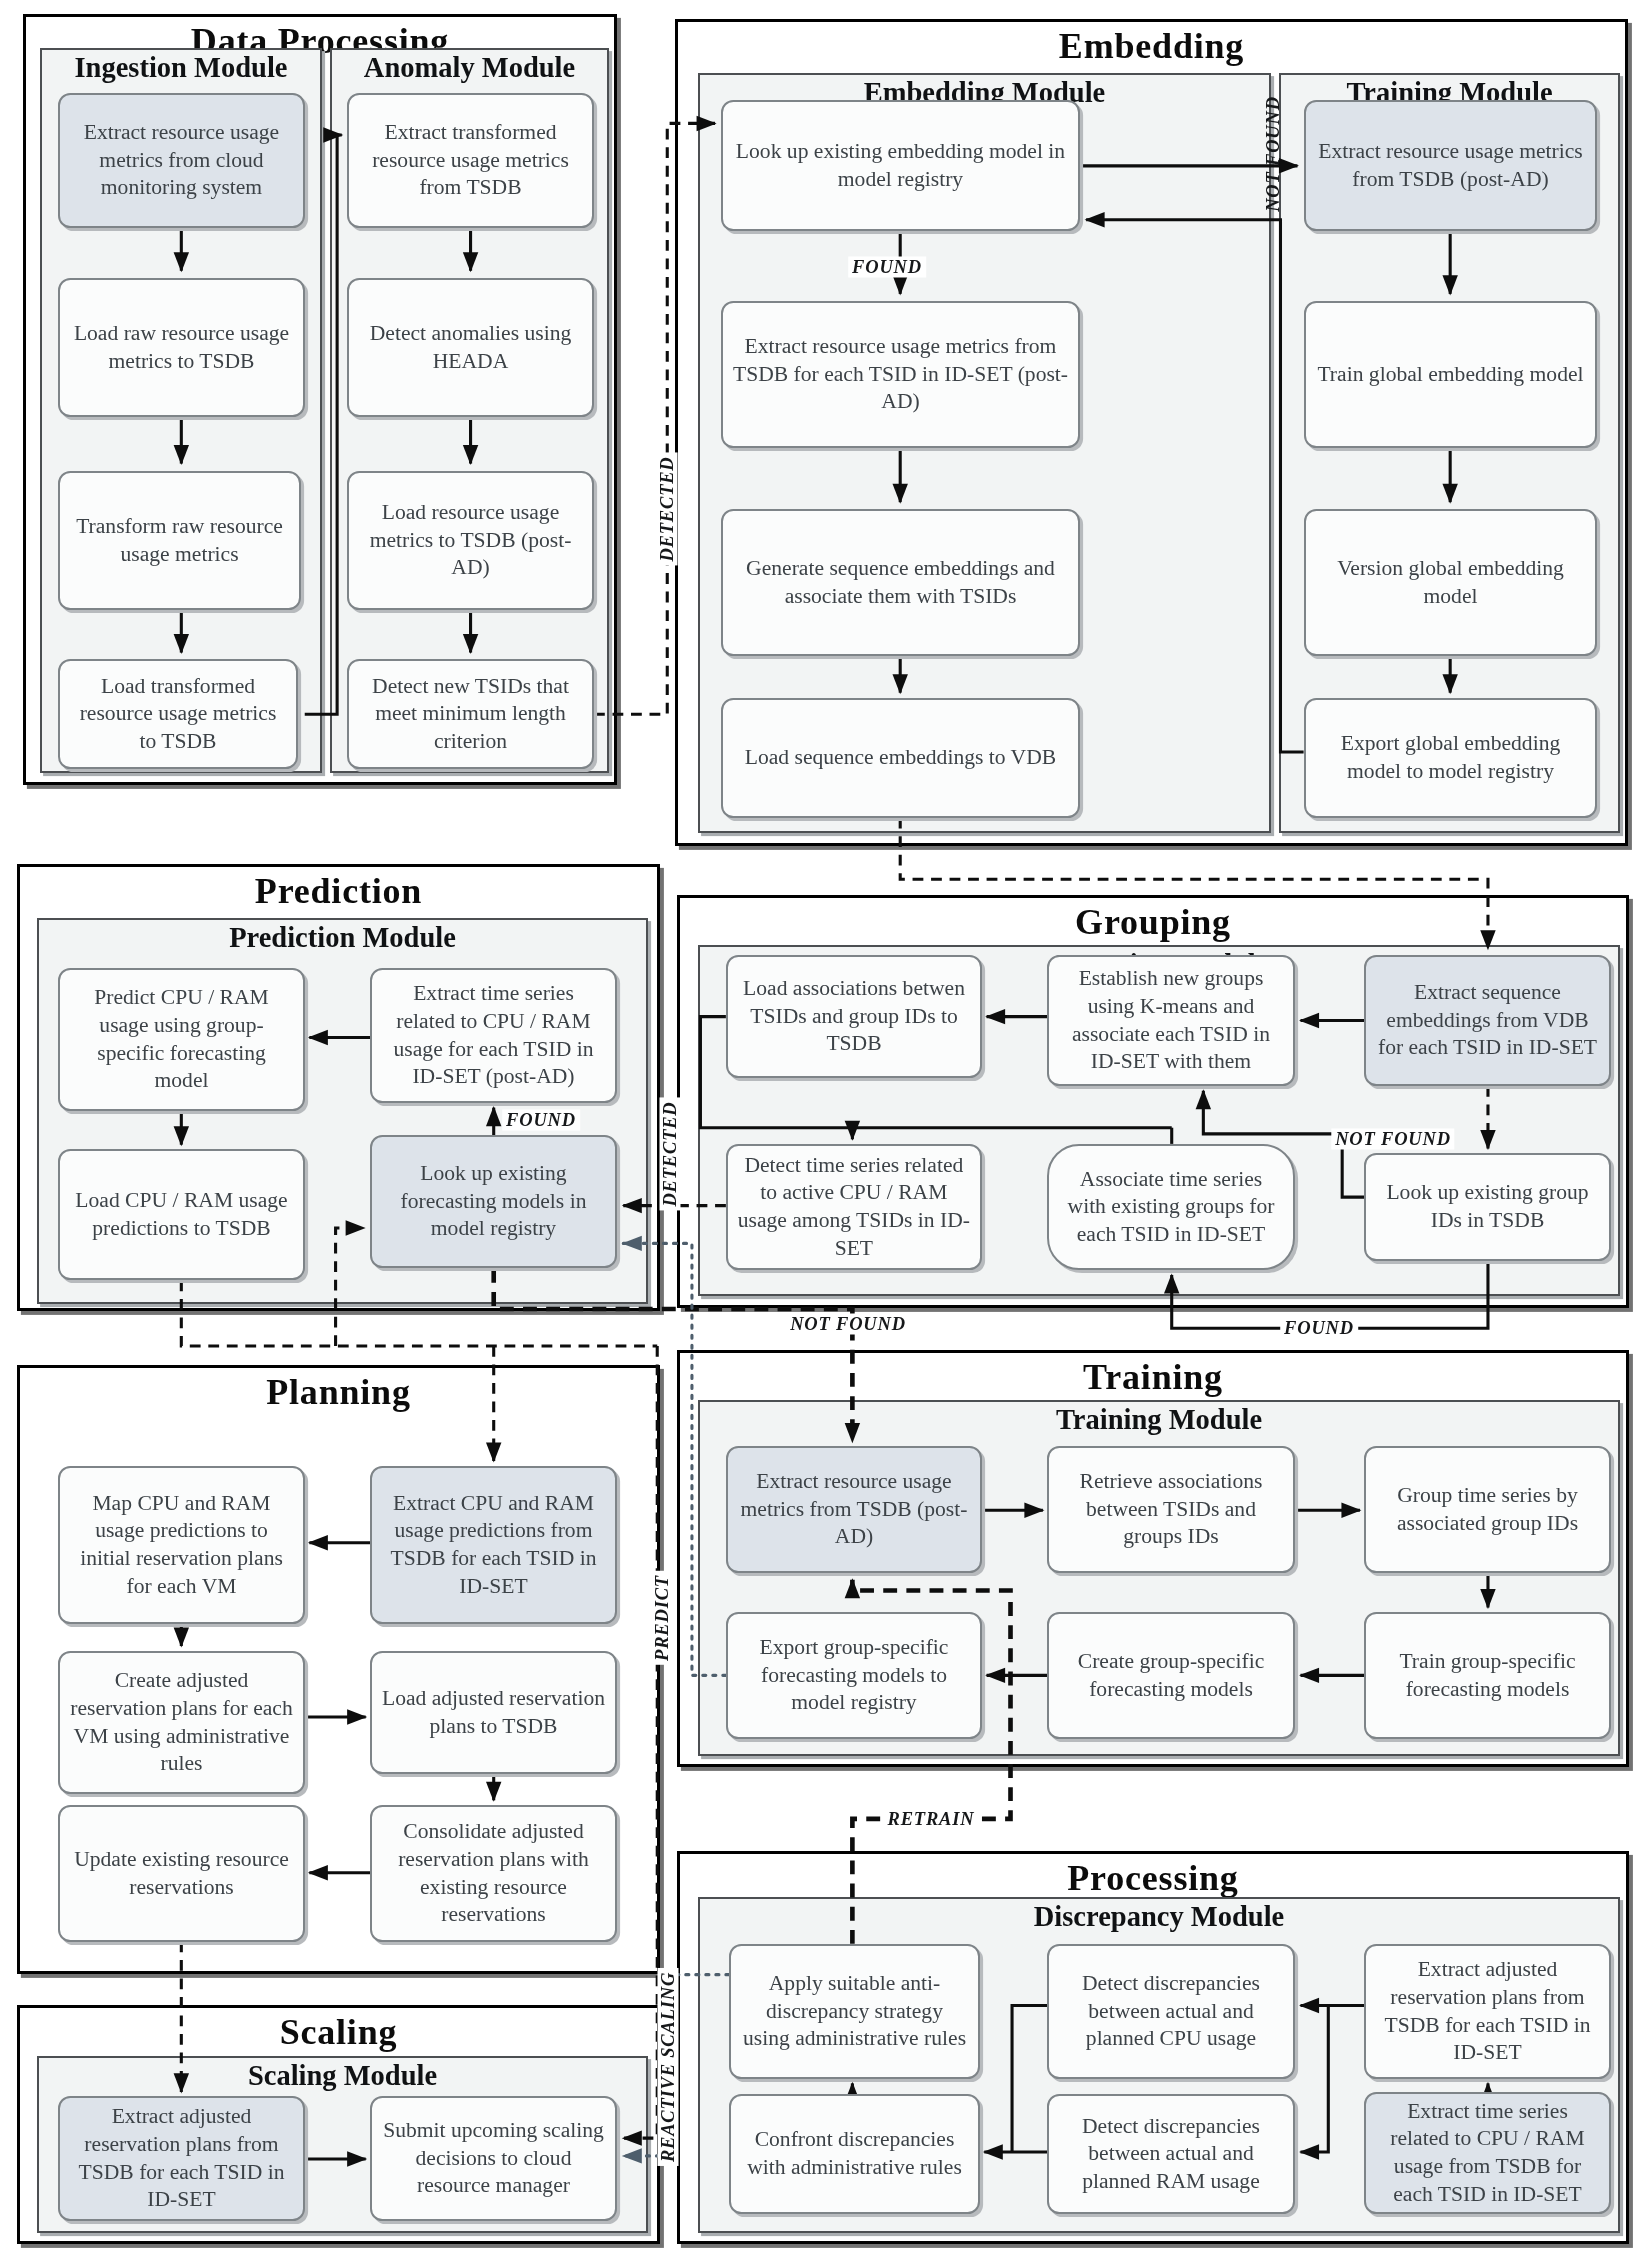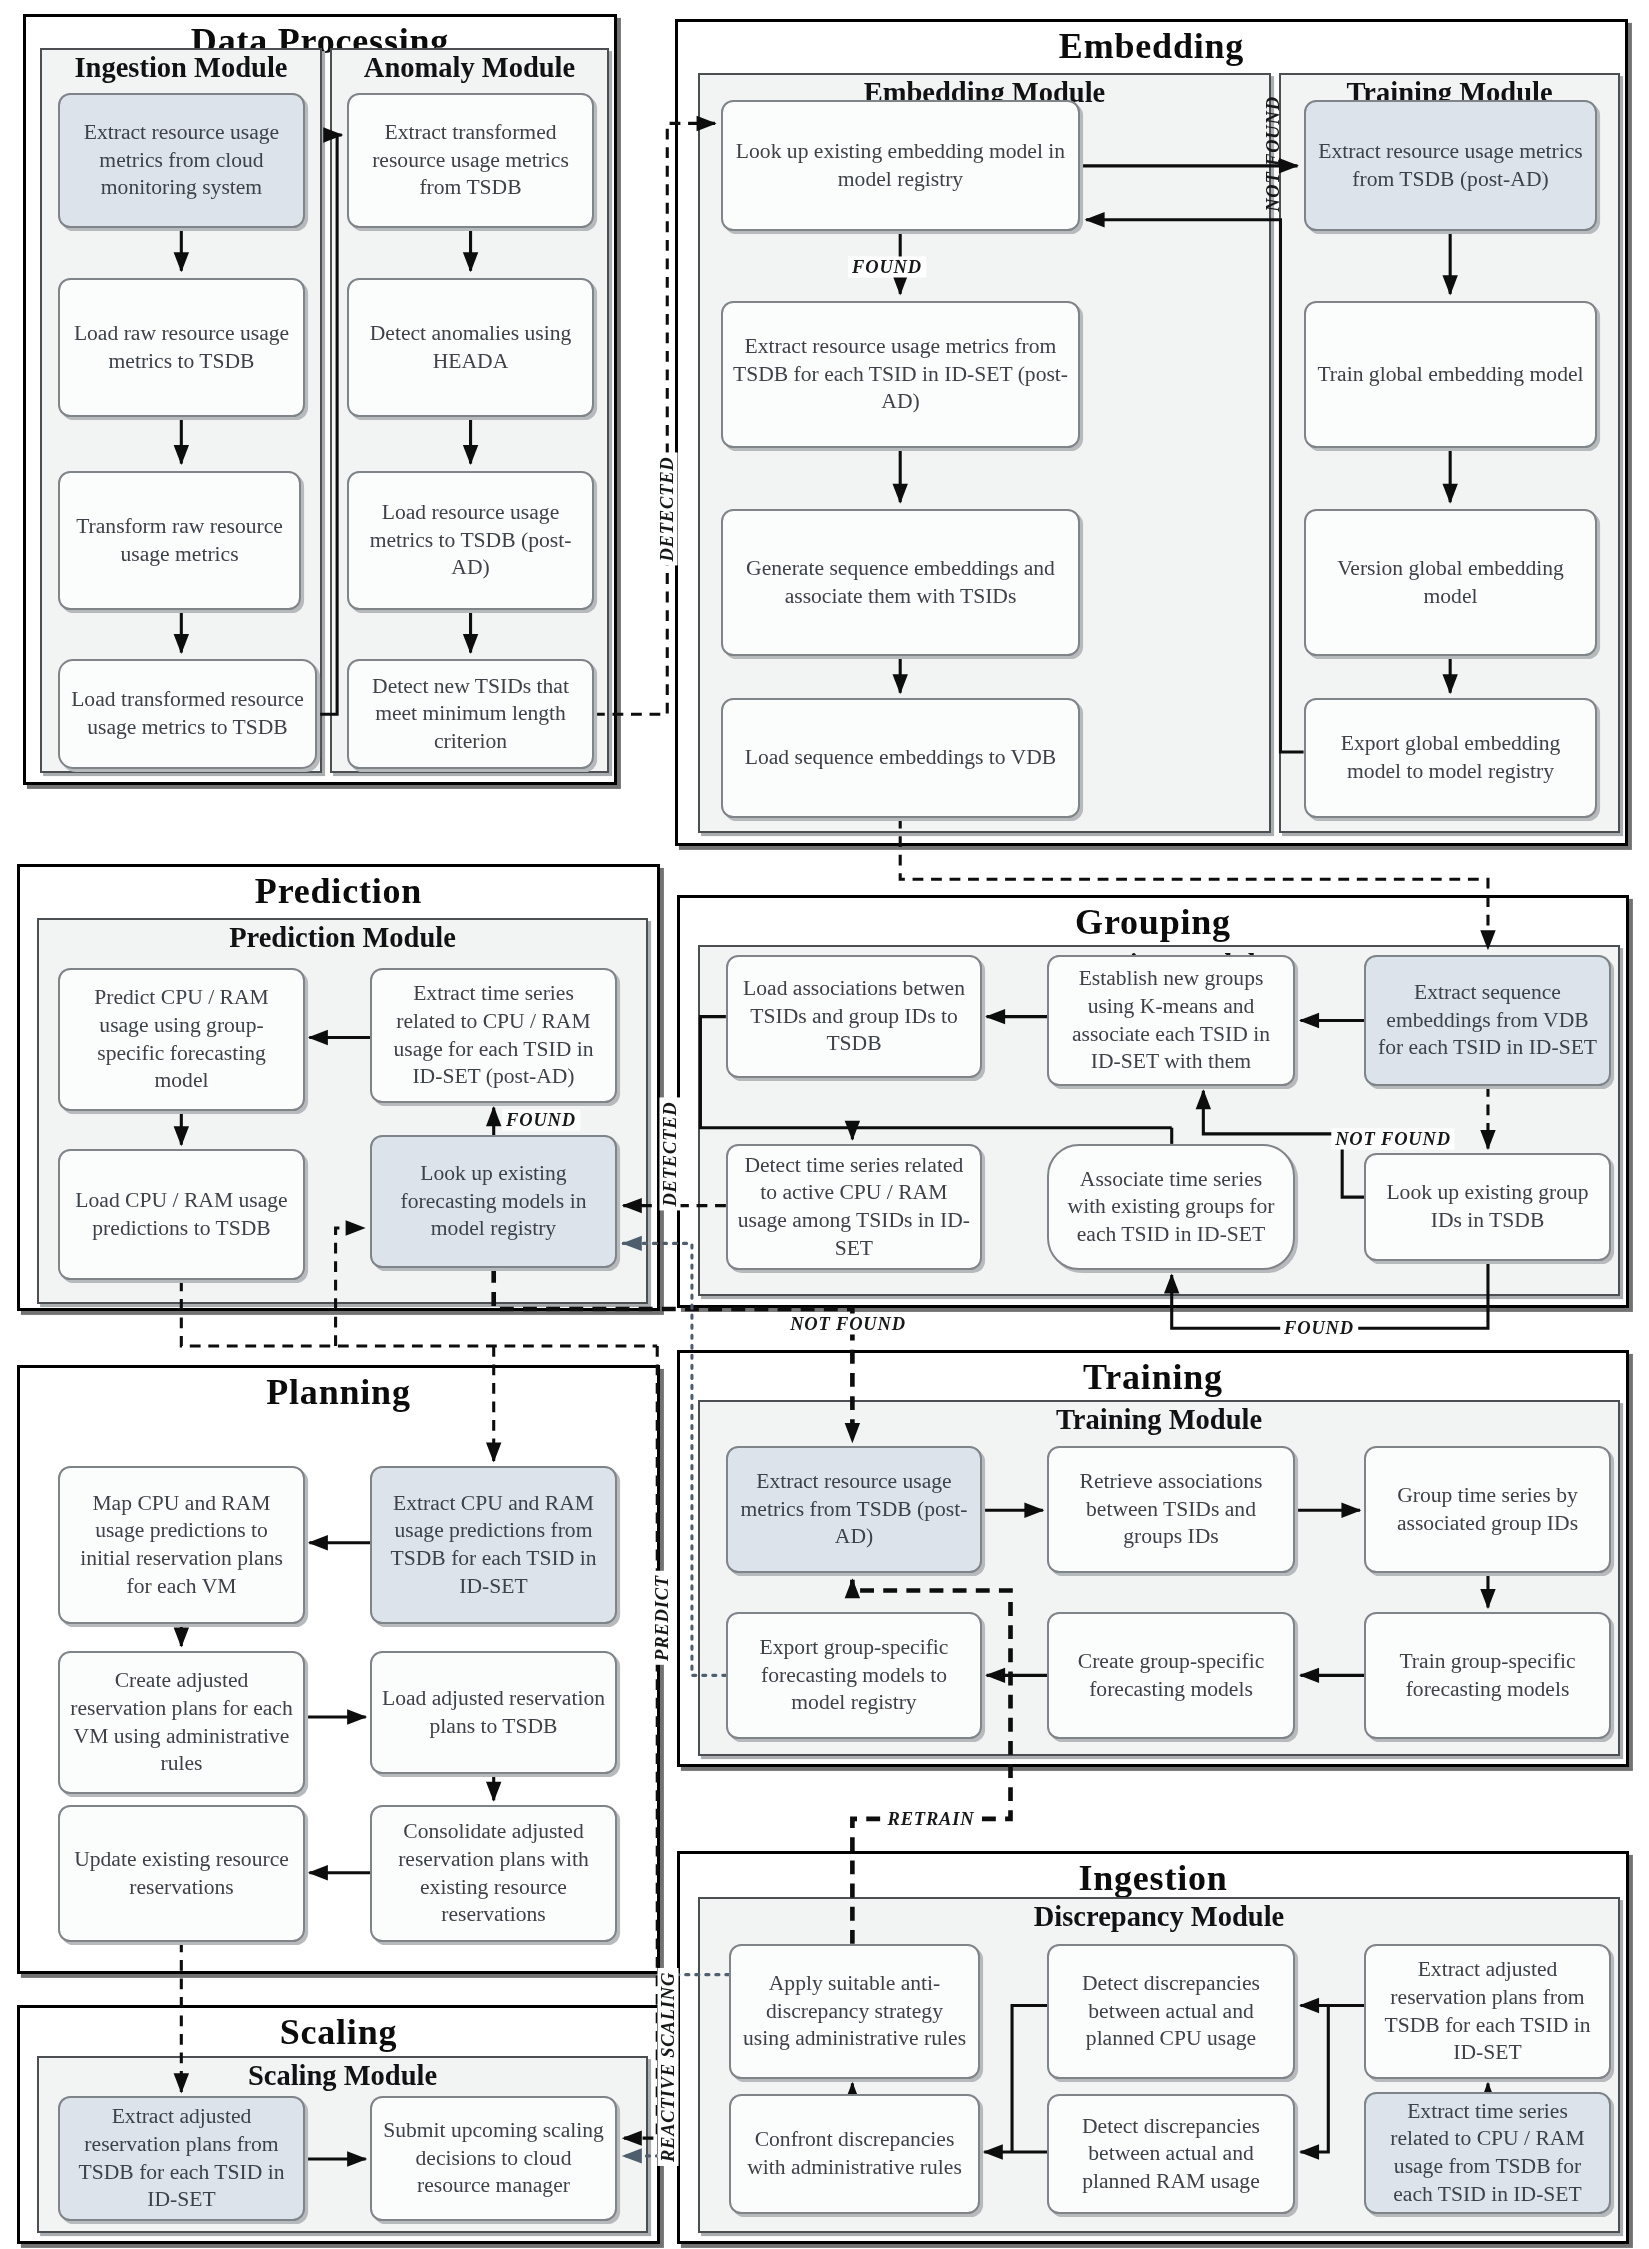--- a/index.html
+++ b/index.html
@@ -45,21 +45,21 @@
   <div class="section" style="left:17px;top:1365px;width:643px;height:609px;">
     <div class="section-title">Planning</div>
   </div>
   <div class="section" style="left:677px;top:1350px;width:952px;height:417px;">
     <div class="section-title">Training</div>
   </div>
   <div class="section" style="left:17px;top:2005px;width:643px;height:239px;">
     <div class="section-title">Scaling</div>
   </div>
   <div class="section" style="left:677px;top:1851px;width:952px;height:393px;">
-    <div class="section-title">Ingestion</div>
+    <div class="section-title">Processing</div>
   </div>
 
   <div class="module" style="left:40px;top:48px;width:282px;height:725px;">
     <div class="module-title">Ingestion Module</div>
   </div>
   <div class="module" style="left:330px;top:48px;width:279px;height:725px;">
     <div class="module-title">Anomaly Module</div>
   </div>
   <div class="module" style="left:698px;top:73px;width:573px;height:760px;">
     <div class="module-title">Embedding Module</div>
@@ -164,21 +164,21 @@
 
     <g stroke="#4e5e6c" stroke-width="4" fill="none" stroke-dasharray="4 9" stroke-linecap="round">
       <path d="M941,2172 L897,2172 L897,1612 L808,1612" marker-end="url(#abl)"></path>
       <path d="M945,2560 L871,2560 L871,2795 L808,2795" marker-end="url(#abl)"></path>
     </g>
   </svg>
 
   <div class="node hl" style="left:58px;top:93px;width:247px;height:135px;">Extract resource usage metrics from cloud monitoring system</div>
   <div class="node" style="left:58px;top:278px;width:247px;height:139px;">Load raw resource usage metrics to TSDB</div>
   <div class="node" style="left:58px;top:471px;width:243px;height:139px;">Transform raw resource usage metrics</div>
-  <div class="node" style="left:58px;top:659px;width:259px;height:110px;border-radius:15px;">Load transformed resource usage metrics to TSDB</div>
+  <div class="node" style="left:58px;top:659px;width:240px;height:110px;">Load transformed resource usage metrics to TSDB</div>
   <div class="node" style="left:347px;top:93px;width:247px;height:135px;">Extract transformed resource usage metrics from TSDB</div>
   <div class="node" style="left:347px;top:278px;width:247px;height:139px;">Detect anomalies using HEADA</div>
   <div class="node" style="left:347px;top:471px;width:247px;height:139px;">Load resource usage metrics to TSDB (post-AD)</div>
   <div class="node" style="left:347px;top:659px;width:247px;height:110px;">Detect new TSIDs that meet minimum length criterion</div>
 
   <div class="node" style="left:721px;top:100px;width:359px;height:131px;">Look up existing embedding model in model registry</div>
   <div class="node" style="left:721px;top:301px;width:359px;height:147px;">Extract resource usage metrics from TSDB for each TSID in ID-SET (post-AD)</div>
   <div class="node" style="left:721px;top:509px;width:359px;height:147px;">Generate sequence embeddings and associate them with TSIDs</div>
   <div class="node" style="left:721px;top:698px;width:359px;height:120px;">Load sequence embeddings to VDB</div>
   <div class="node hl" style="left:1304px;top:100px;width:293px;height:131px;">Extract resource usage metrics from TSDB (post-AD)</div>

